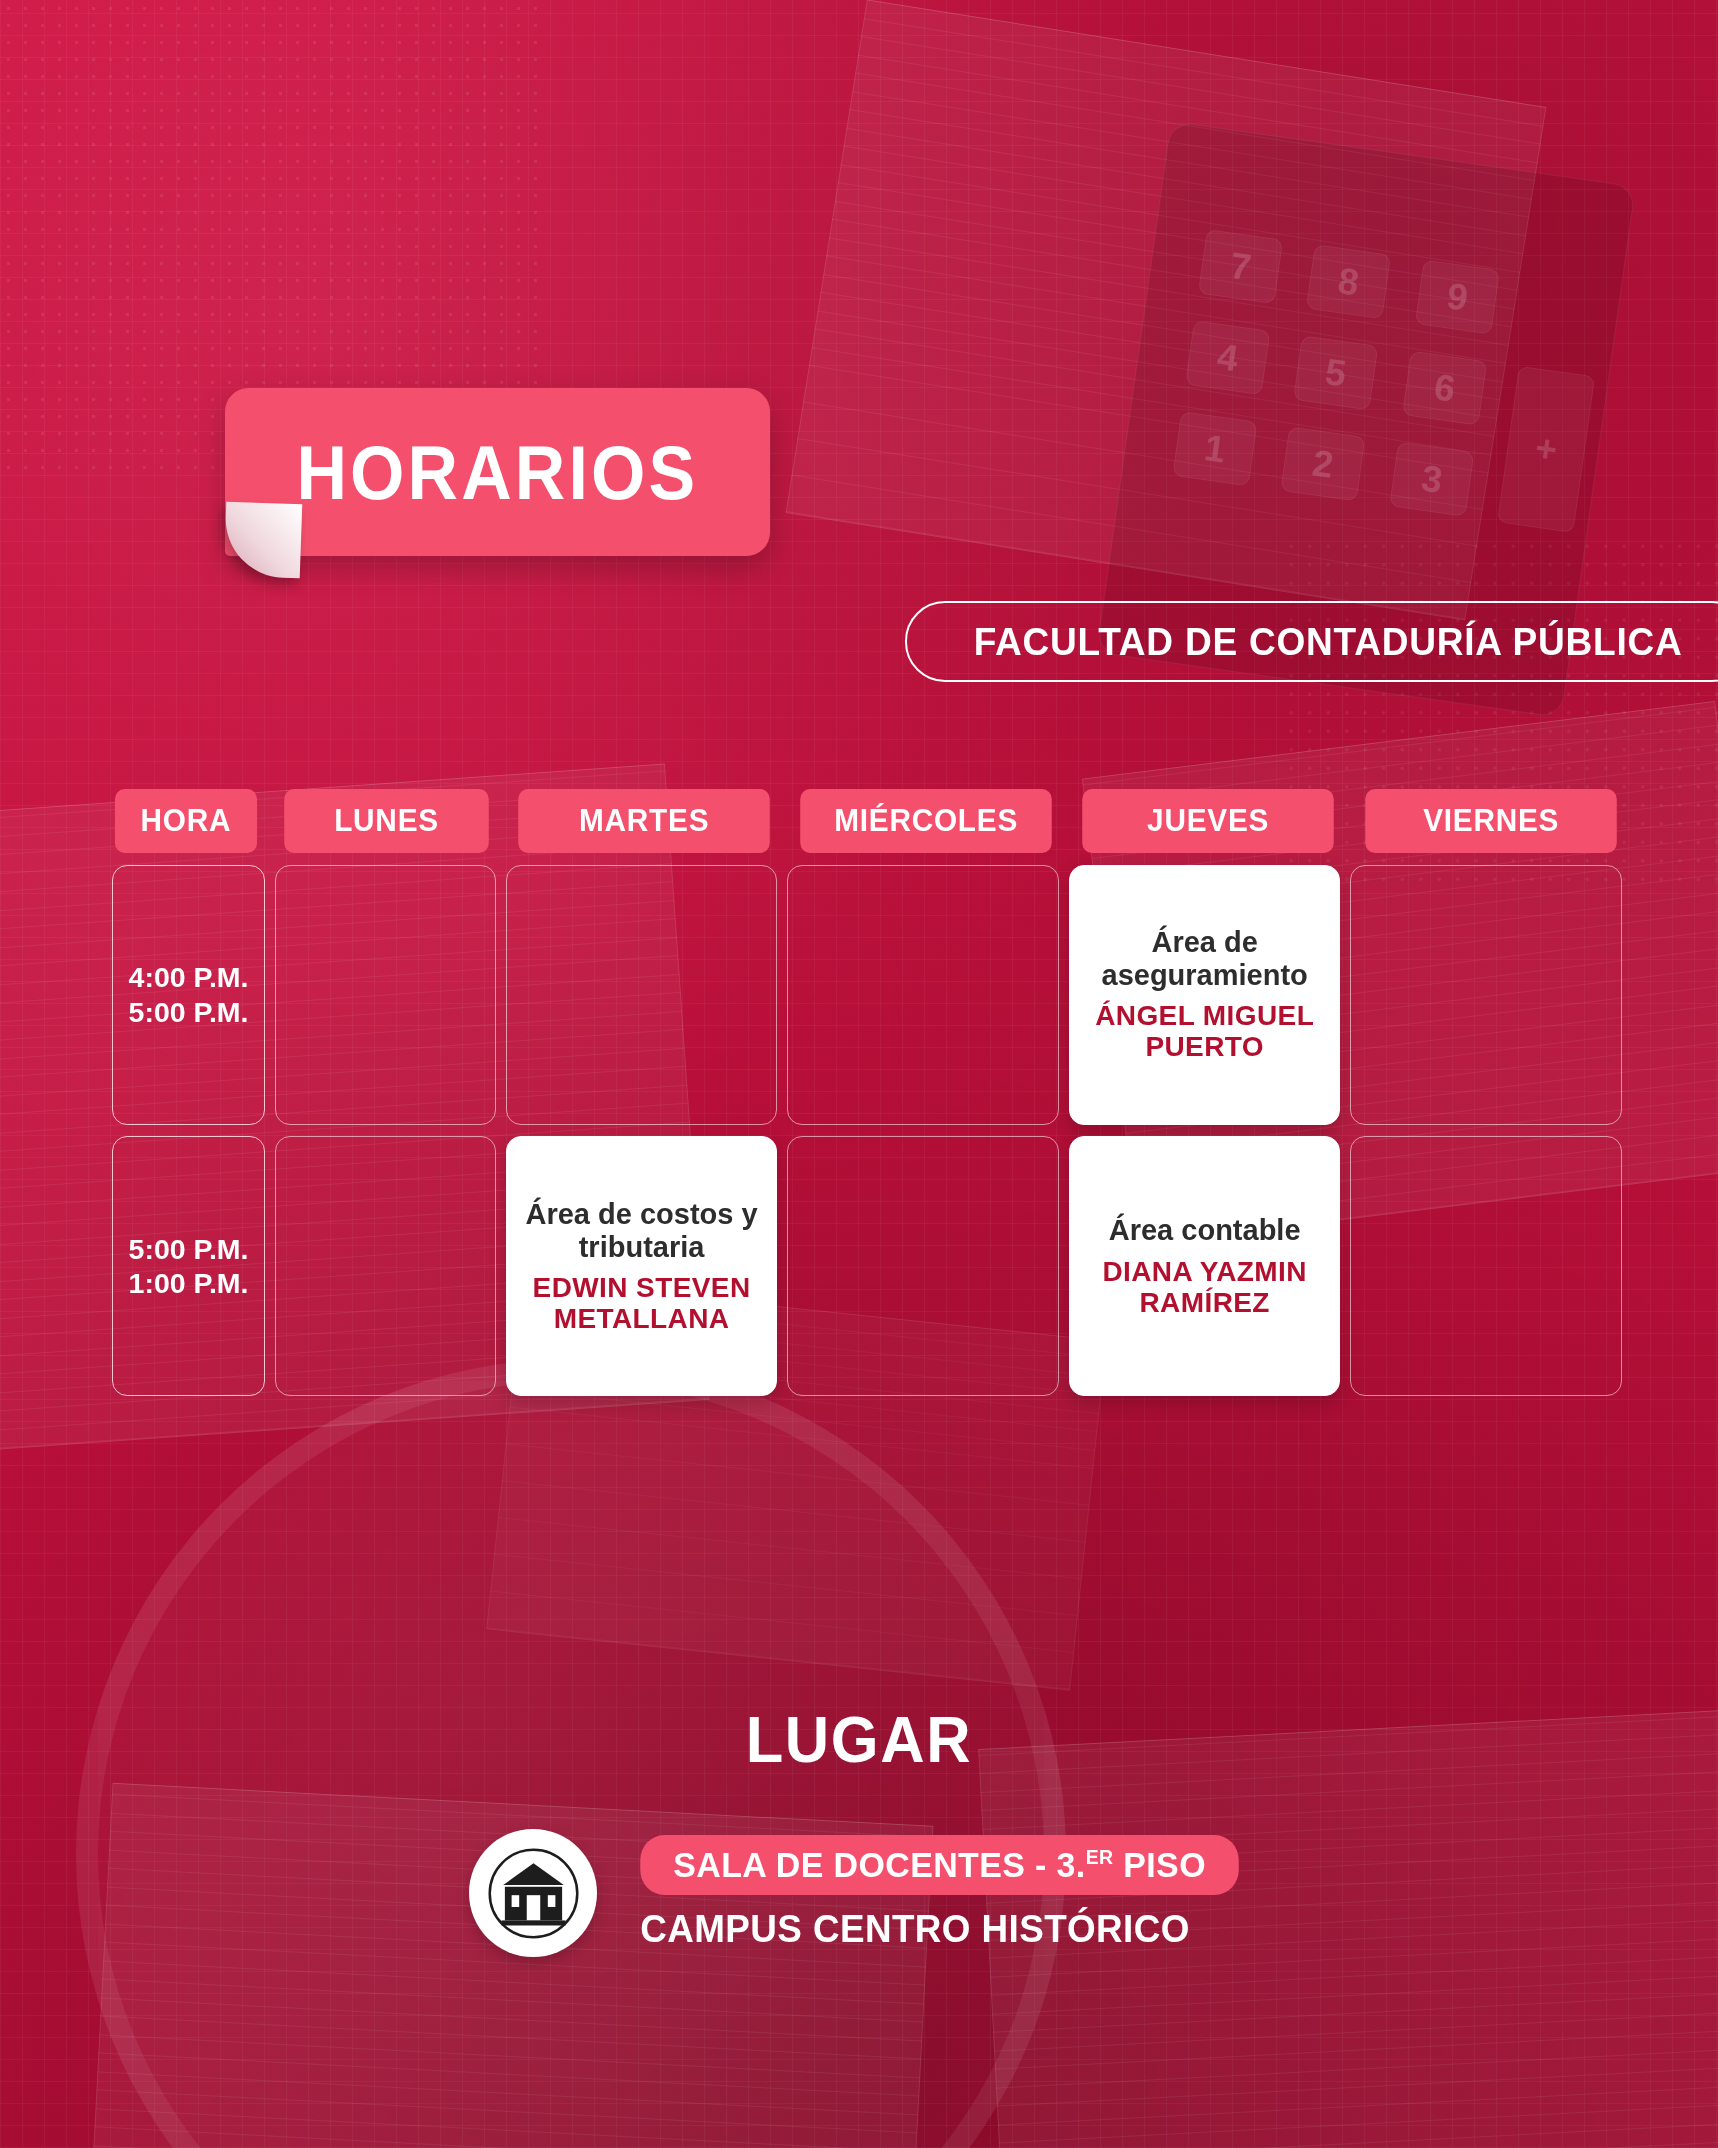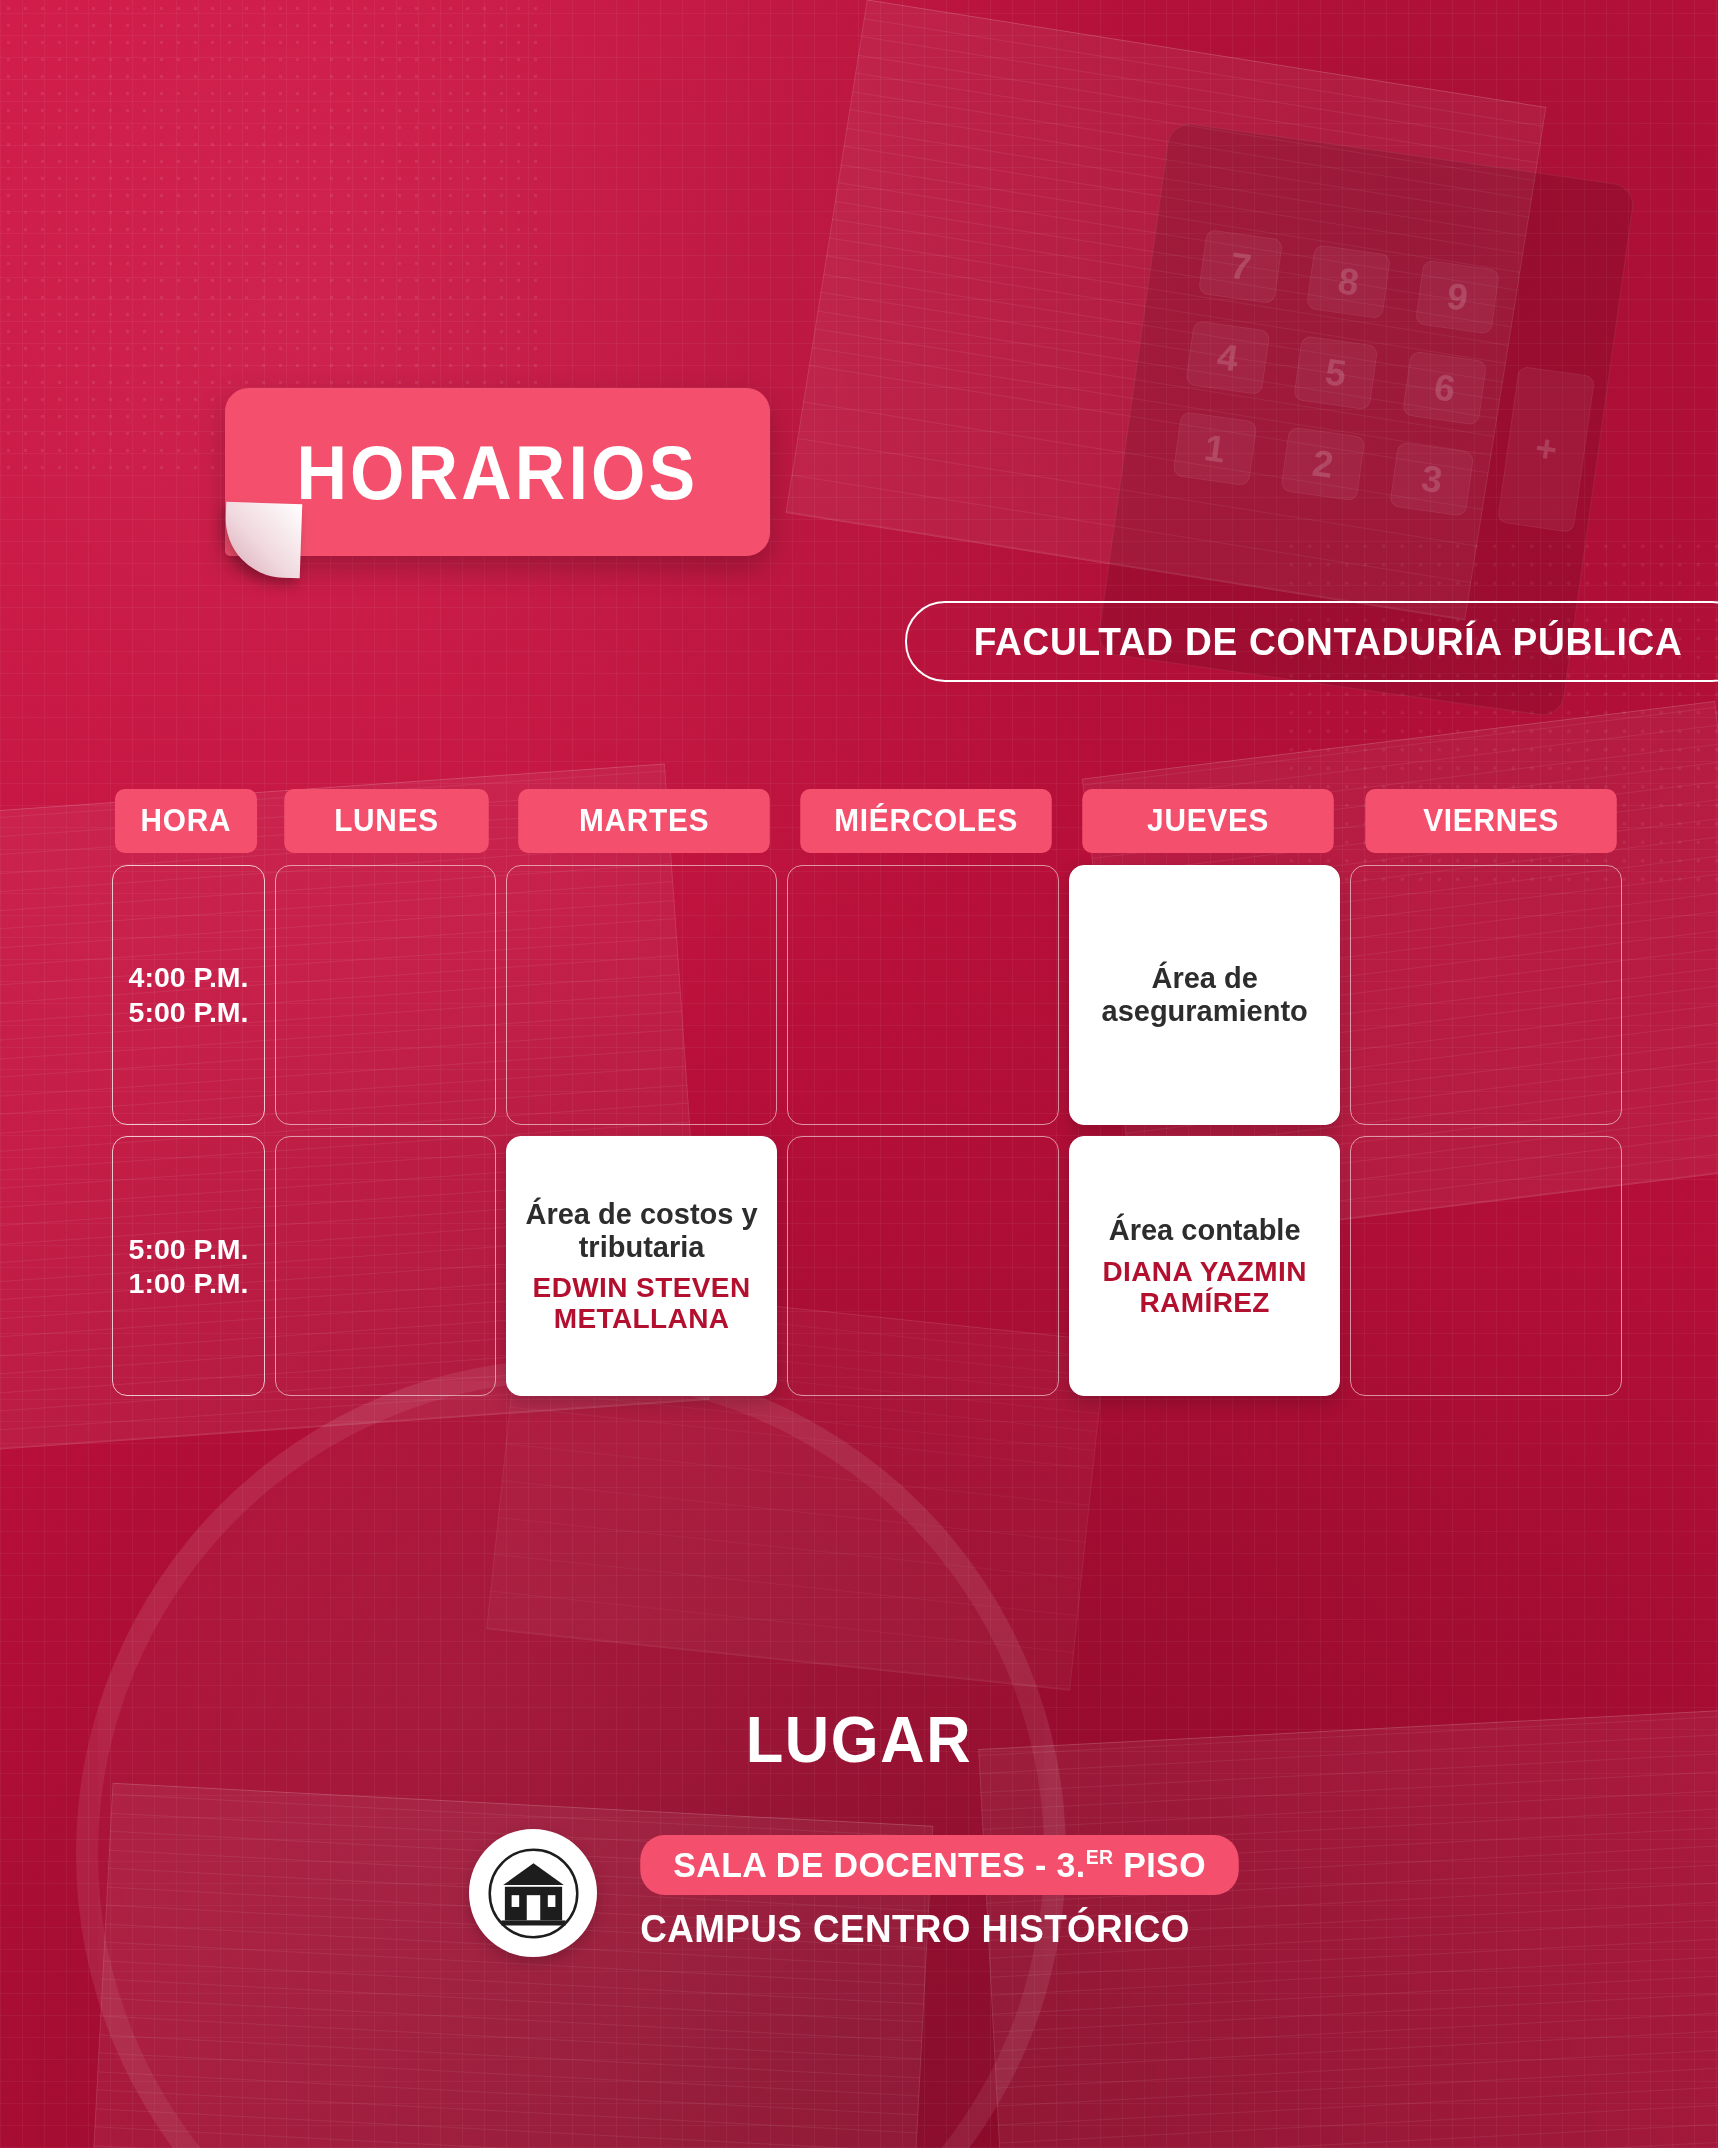--- a/index.html
+++ b/index.html
@@ -333,20 +333,21 @@
         <span>
           <span>4:00 P.M.</span><br>
           <span>5:00 P.M.</span>
         </span>
       </div>
       <div class="cell day"></div>
       <div class="cell day wide"></div>
       <div class="cell day wide"></div>
       <div class="cell day wide filled">
         <div class="cell-area">Área de aseguramiento</div>
+        <div class="cell-name">ÁNGEL MIGUEL PUERTO</div>
       </div>
       <div class="cell day wide"></div>
     </div>
 
     <div class="body-row">
       <div class="cell hora">
         <span>
           <span>5:00 P.M.</span><br>
           <span>1:00 P.M.</span>
         </span>

